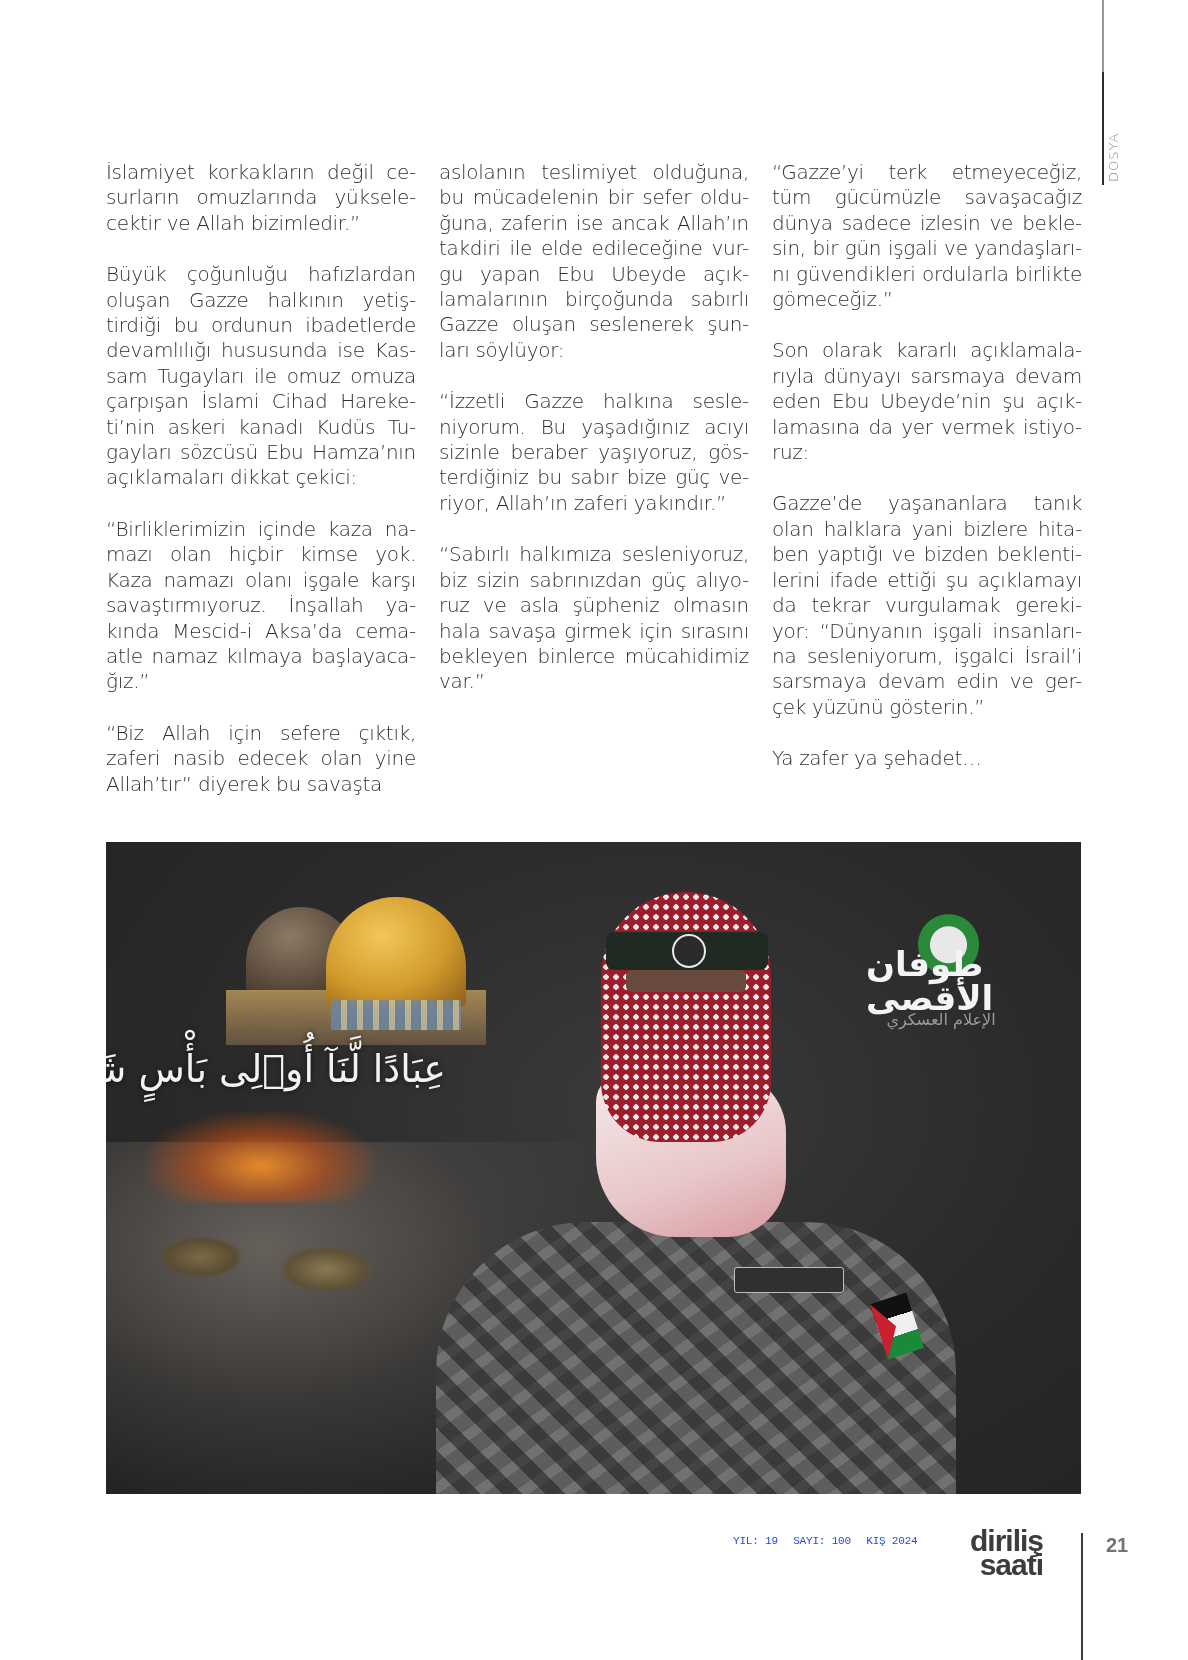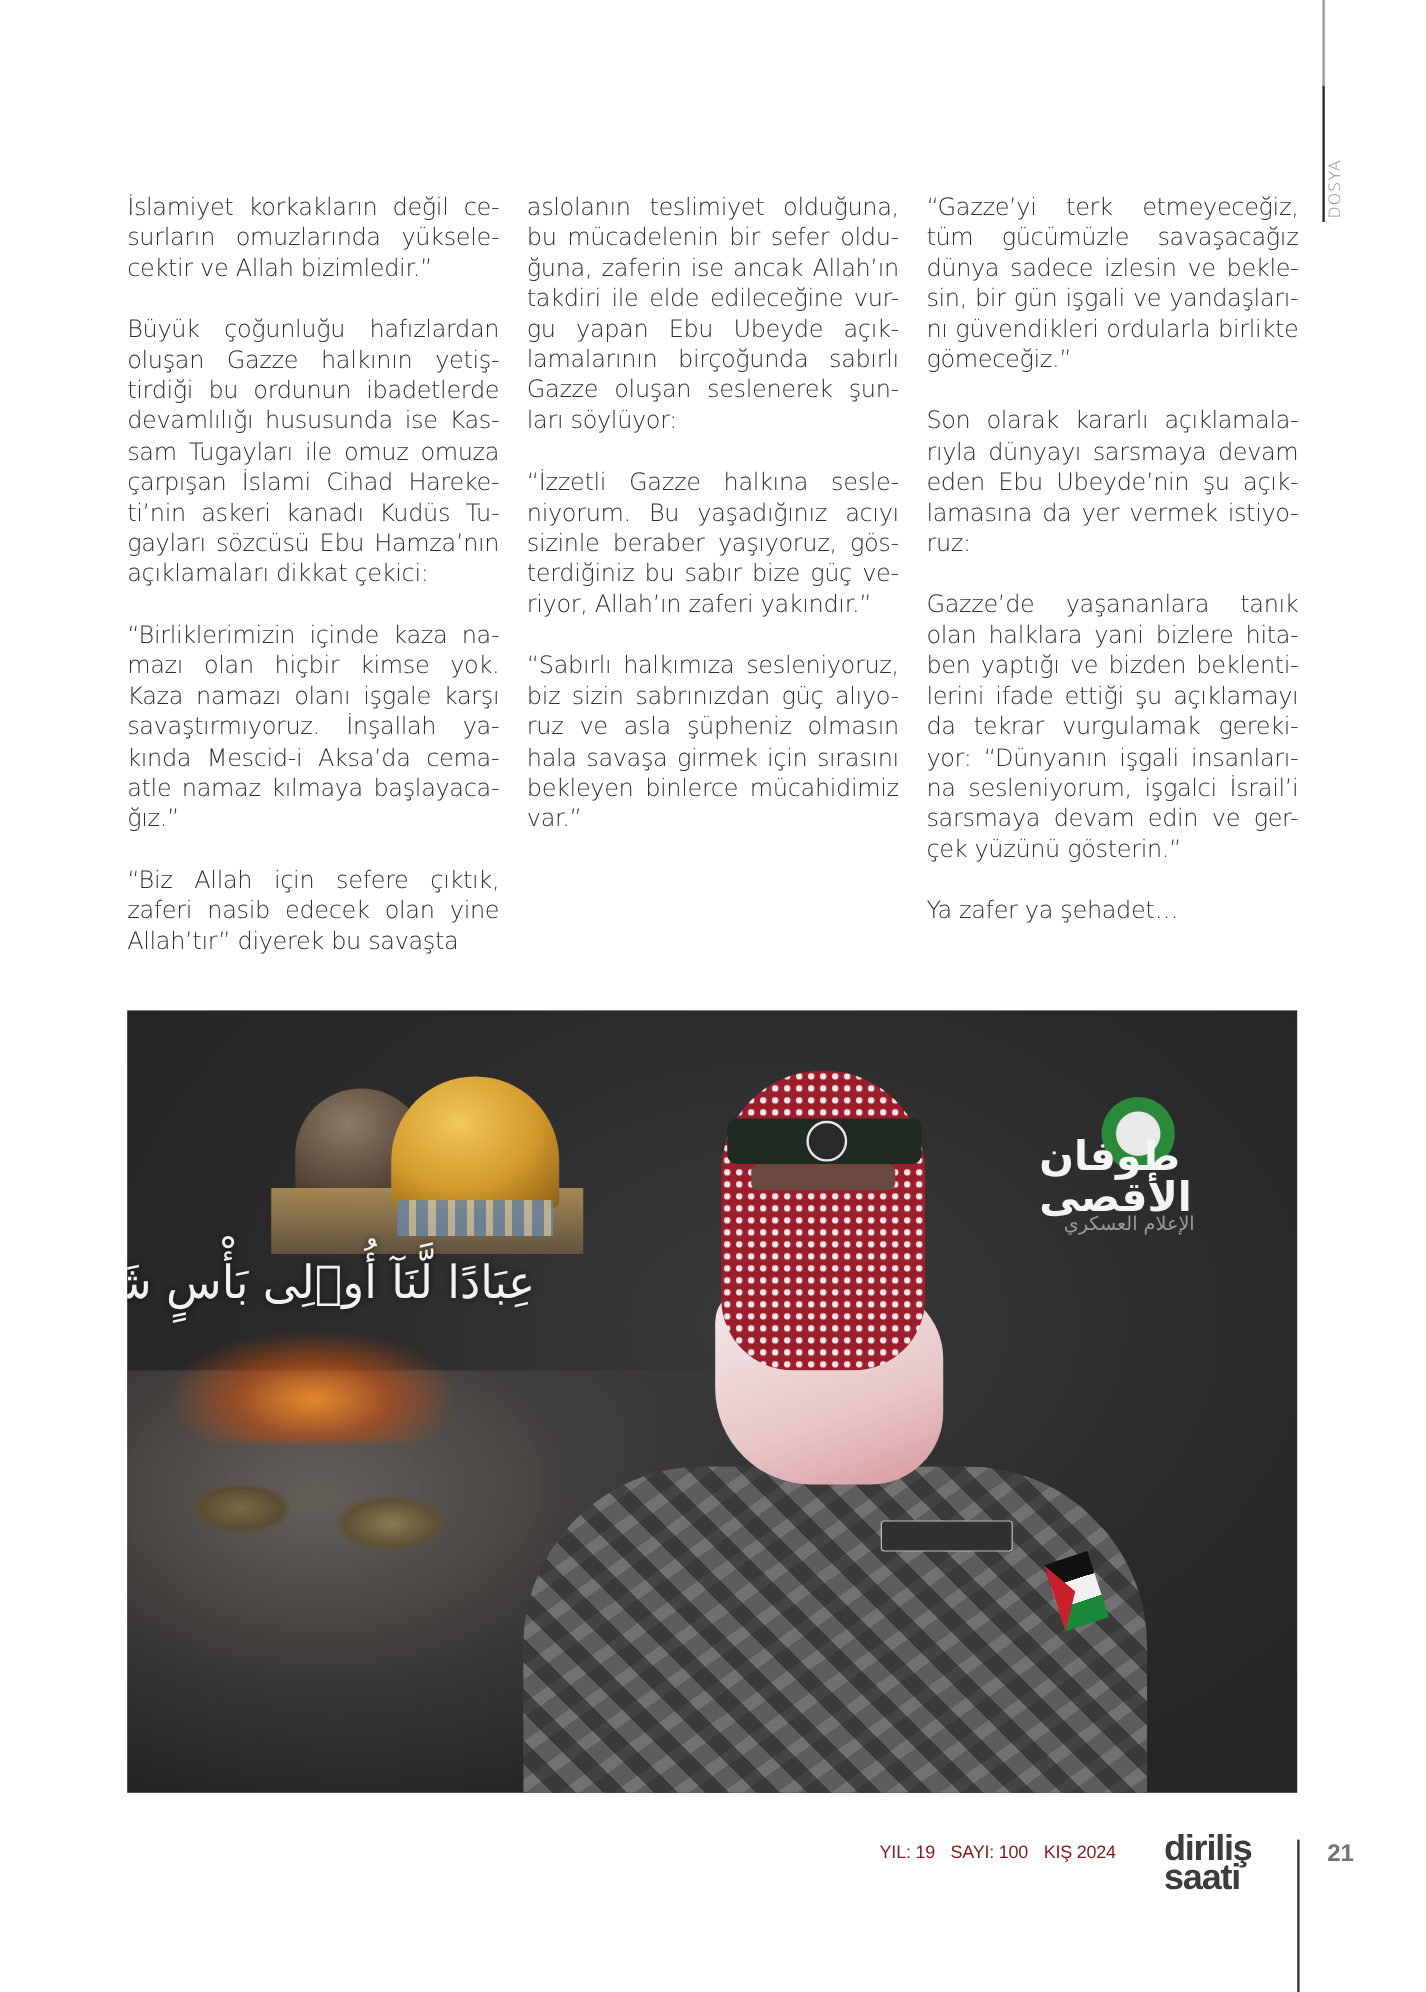--- a/index.html
+++ b/index.html
@@ -138,28 +138,28 @@
       font-size: 34px; font-weight: bold; color: #f4f4f4; direction: rtl; text-align: left;
       line-height: 34px;
     }
     .logo-subtitle {
       position: absolute; left: 760px; top: 168px; width: 150px;
       font-size: 16px; color: #9a9a9a; direction: rtl; text-align: center;
     }
 
     .footer-meta {
       position: absolute; left: 733px; top: 1535px;
-      font-size: 15px; color: #7f1d1d; letter-spacing: -0.2px; white-space: nowrap;
-      font-family: Liberation Sans, sans-serif;
+      font-size: 11px; color: #1d4ed8; letter-spacing: -0.2px; white-space: nowrap;
+      font-family: Liberation Mono, monospace;
     }
     .footer-meta span { margin-right: 9px; }
     .logo {
       position: absolute; left: 970px; top: 1529px;
       font-family: "Liberation Sans", sans-serif; font-weight: bold; color: #3c3c3c;
-      font-size: 30px; line-height: 24px; letter-spacing: -1px; 
+      font-size: 30px; line-height: 24px; letter-spacing: -1px; text-align: right;
     }
     .logo div { display: block; }
     .footer-rule {
       position: absolute; left: 1081px; top: 1533px; width: 2px; height: 127px; background: #3a3a3a;
     }
     .page-number {
       position: absolute; left: 1106px; top: 1534px;
       font-family: "Liberation Sans", sans-serif; font-weight: bold; font-size: 20px; color: #737373;
     }
   </style>

